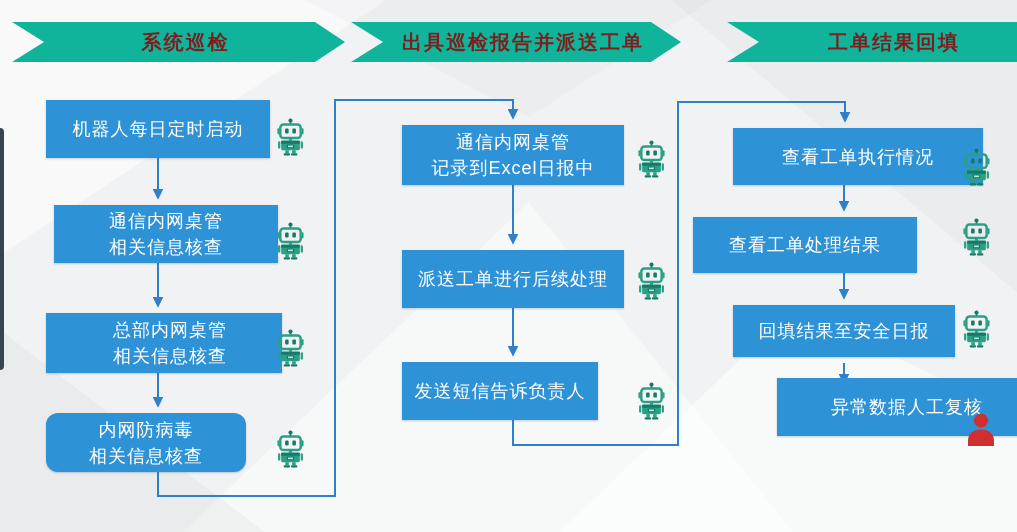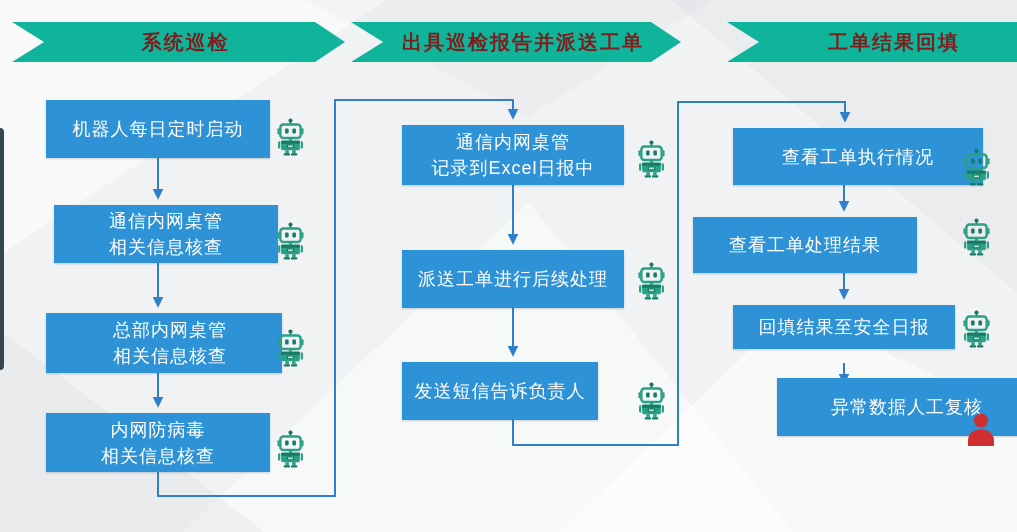--- a/index.html
+++ b/index.html
@@ -81,21 +81,21 @@
     <span>机器人每日定时启动</span>
   </div>
   <div class="box" style="left:54px;top:205px;width:224px;height:58px;align-items:center;">
     <span>通信内网桌管
 相关信息核查</span>
   </div>
   <div class="box" style="left:46px;top:313px;width:224px;height:60px;padding-left:12px;">
     <span>总部内网桌管
 相关信息核查</span>
   </div>
-  <div class="box" style="left:46px;top:413px;width:224px;height:59px;">
+  <div class="box" style="left:46px;top:413px;width:200px;height:59px;border-radius:12px;">
     <span>内网防病毒
 相关信息核查</span>
   </div>
 
   <div class="box" style="left:402px;top:125px;width:222px;height:60px;">
     <span>通信内网桌管
 记录到Excel日报中</span>
   </div>
   <div class="box" style="left:402px;top:250px;width:222px;height:58px;">
     <span>派送工单进行后续处理</span>
@@ -103,21 +103,21 @@
   <div class="box" style="left:402px;top:362px;width:196px;height:58px;">
     <span>发送短信告诉负责人</span>
   </div>
 
   <div class="box" style="left:733px;top:128px;width:250px;height:57px;">
     <span>查看工单执行情况</span>
   </div>
   <div class="box" style="left:693px;top:217px;width:224px;height:56px;font-family:Liberation Serif, serif;">
     <span>查看工单处理结果</span>
   </div>
-  <div class="box" style="left:733px;top:305px;width:222px;height:44px;">
+  <div class="box" style="left:733px;top:305px;width:222px;height:52px;">
     <span>回填结果至安全日报</span>
   </div>
   <div class="box" style="left:733px;top:378px;width:260px;height:58px;margin-left:44px;">
     <span>异常数据人工复核</span>
   </div>
 
   <span class="actor" style="left:277px;top:118px;"><svg width="27" height="38" viewBox="0 0 26 36">
         <circle cx="13" cy="2.2" r="2" fill="#157a66"></circle>
         <rect x="12.2" y="3" width="1.6" height="3.2" fill="#157a66"></rect>
         <rect x="3.2" y="6" width="19.6" height="13" rx="3" fill="none" stroke="#2aa086" stroke-width="2.4"></rect>

